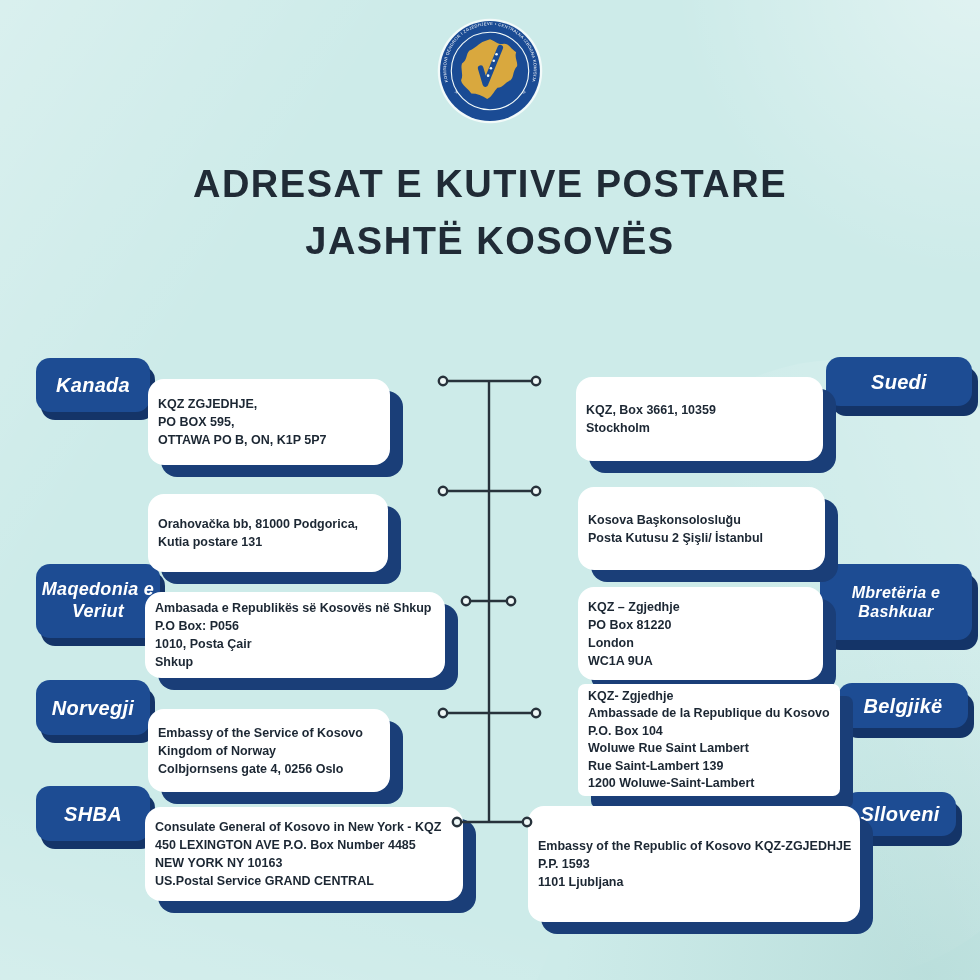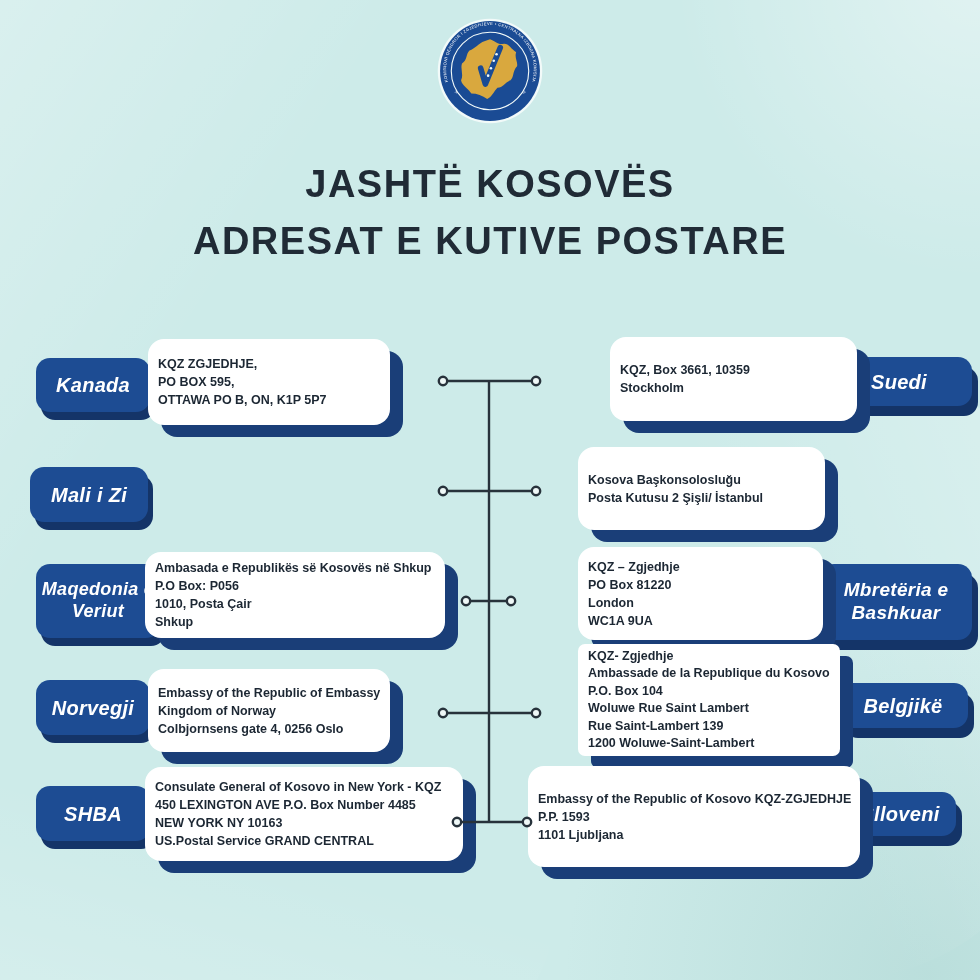--- a/index.html
+++ b/index.html
@@ -32,45 +32,45 @@
   .pill{position:absolute;background:#1d4c93;border-radius:14px;z-index:3;
         display:flex;align-items:center;justify-content:center;
         color:#ffffff;font-weight:bold;font-style:italic;font-size:20px;
         text-align:center;line-height:1.2;letter-spacing:.3px;
         box-shadow:5px 8px 0 #143468;}
   
   .card{position:absolute;background:#ffffff;border-radius:16px;z-index:4;
         display:flex;flex-direction:column;justify-content:center;
         padding:6px 6px 6px 10px;box-sizing:border-box;
         box-shadow:13px 12px 0 #1a3e78;
-        color:#1c2733;font-weight:bold;font-size:12.5px;line-height:18px;}
+        color:#1c2733;font-weight:bold;font-size:12.5px;line-height:18px;margin-top:40px;}
   .card .ln{white-space:nowrap;}
 
   
   .pill-0{left:36px;top:358px;width:114px;height:54px;}
   .card-0{left:148px;top:339px;width:242px;height:86px;}
   .pill-1{left:30px;top:467px;width:118px;height:55px;}
   .card-1{left:148px;top:454px;width:240px;height:78px;}
   .pill-2{left:36px;top:564px;width:124px;height:74px;font-size:18px;}
   .card-2{left:145px;top:552px;width:300px;height:86px;}
   .pill-3{left:36px;top:680px;width:114px;height:55px;}
   .card-3{left:148px;top:669px;width:242px;height:83px;}
   .pill-4{left:36px;top:786px;width:114px;height:55px;}
   .card-4{left:145px;top:767px;width:318px;height:94px;}
 
   .pill-5{left:826px;top:357px;width:146px;height:49px;box-shadow:6px 10px 0 #143468;}
-  .card-5{left:610px;top:337px;width:247px;height:84px;}
+  .card-5{left:576px;top:337px;width:247px;height:84px;}
   .pill-6{left:826px;top:466px;width:146px;height:49px;box-shadow:6px 10px 0 #143468;}
   .card-6{left:578px;top:447px;width:247px;height:83px;}
-  .pill-7{left:820px;top:564px;width:152px;height:76px;font-size:19px;box-shadow:6px 10px 0 #143468;}
+  .pill-7{left:820px;top:564px;width:152px;height:76px;font-size:16px;box-shadow:6px 10px 0 #143468;}
   .card-7{left:578px;top:547px;width:245px;height:93px;justify-content:center;}
   .pill-8{left:838px;top:683px;width:130px;height:45px;box-shadow:6px 10px 0 #143468;}
   .card-8{left:578px;top:644px;width:262px;height:112px;line-height:17.5px;border-radius:7px;}
   .pill-9{left:844px;top:792px;width:112px;height:44px;box-shadow:6px 10px 0 #143468;}
-  .card-9{left:528px;top:766px;width:332px;height:101px;}
+  .card-9{left:528px;top:766px;width:332px;height:116px;}
 
   .connector{position:absolute;left:430px;top:370px;z-index:5;}
 </style>
 </head>
 <body>
 
 <div class="stage">
   <div class="sw sw1"></div>
   <div class="sw sw2"></div>
   <div class="sw sw3"></div>
@@ -98,22 +98,22 @@
     <path fill="none" stroke="#1a4b94" stroke-width="6" stroke-linecap="round" stroke-linejoin="round" d="M50,57 L55,74 L71,35"></path>
     <g fill="#f2faf9">
       <circle cx="58" cy="65" r="1.4"></circle>
         <circle cx="61" cy="57" r="1.4"></circle>
       <circle cx="64" cy="49" r="1.4"></circle>
         <circle cx="67" cy="42" r="1.4"></circle>
     </g>
   </svg>
 
   <div class="title">
+    <div>ADRESAT E KUTIVE POSTARE</div>
     <div>JASHTË KOSOVËS</div>
-    <div>ADRESAT E KUTIVE POSTARE</div>
   </div>
 
   <svg class="connector" width="120" height="465" viewBox="0 0 120 465">
     <g stroke="#27323b" stroke-width="2.4">
       <line x1="59" y1="11" x2="59" y2="452"></line>
       <line x1="13" y1="11" x2="106" y2="11"></line>
       <line x1="13" y1="121" x2="106" y2="121"></line>
       <line x1="36" y1="231" x2="81" y2="231"></line>
       <line x1="13" y1="343" x2="106" y2="343"></line>
       <line x1="27" y1="452" x2="97" y2="452"></line>
@@ -134,39 +134,40 @@
 
   <div class="pill pill-0">
       <span>Kanada</span>
     </div>
   <div class="card card-0">
     <div class="ln">KQZ ZGJEDHJE,</div>
     <div class="ln">PO BOX 595,</div>
     <div class="ln">OTTAWA PO B, ON, K1P 5P7</div>
   </div>
 
-  <div class="pill pill-1">
-      <span>Mali i Zi</span>
-    </div>
+  <div class="card card-1">
+    <div class="ln">Orahovačka bb, 81000 Podgorica,</div>
+    <div class="ln">Kutia postare 131</div>
+  </div>
 
   <div class="pill pill-2">
       <span>Maqedonia e Veriut</span>
     </div>
   <div class="card card-2">
     <div class="ln">Ambasada e Republikës së Kosovës në Shkup</div>
     <div class="ln">P.O Box: P056</div>
     <div class="ln">1010, Posta Çair</div>
     <div class="ln">Shkup</div>
   </div>
 
   <div class="pill pill-3">
       <span>Norvegji</span>
     </div>
   <div class="card card-3">
-    <div class="ln">Embassy of the Republic of Embassy</div>
+    <div class="ln">Embassy of the Service of Kosovo</div>
     <div class="ln">Kingdom of Norway</div>
     <div class="ln">Colbjornsens gate 4, 0256 Oslo</div>
   </div>
 
   <div class="pill pill-4">
       <span>SHBA</span>
     </div>
   <div class="card card-4">
     <div class="ln">Consulate General of Kosovo in New York - KQZ</div>
     <div class="ln">450 LEXINGTON AVE P.O. Box Number 4485</div>

